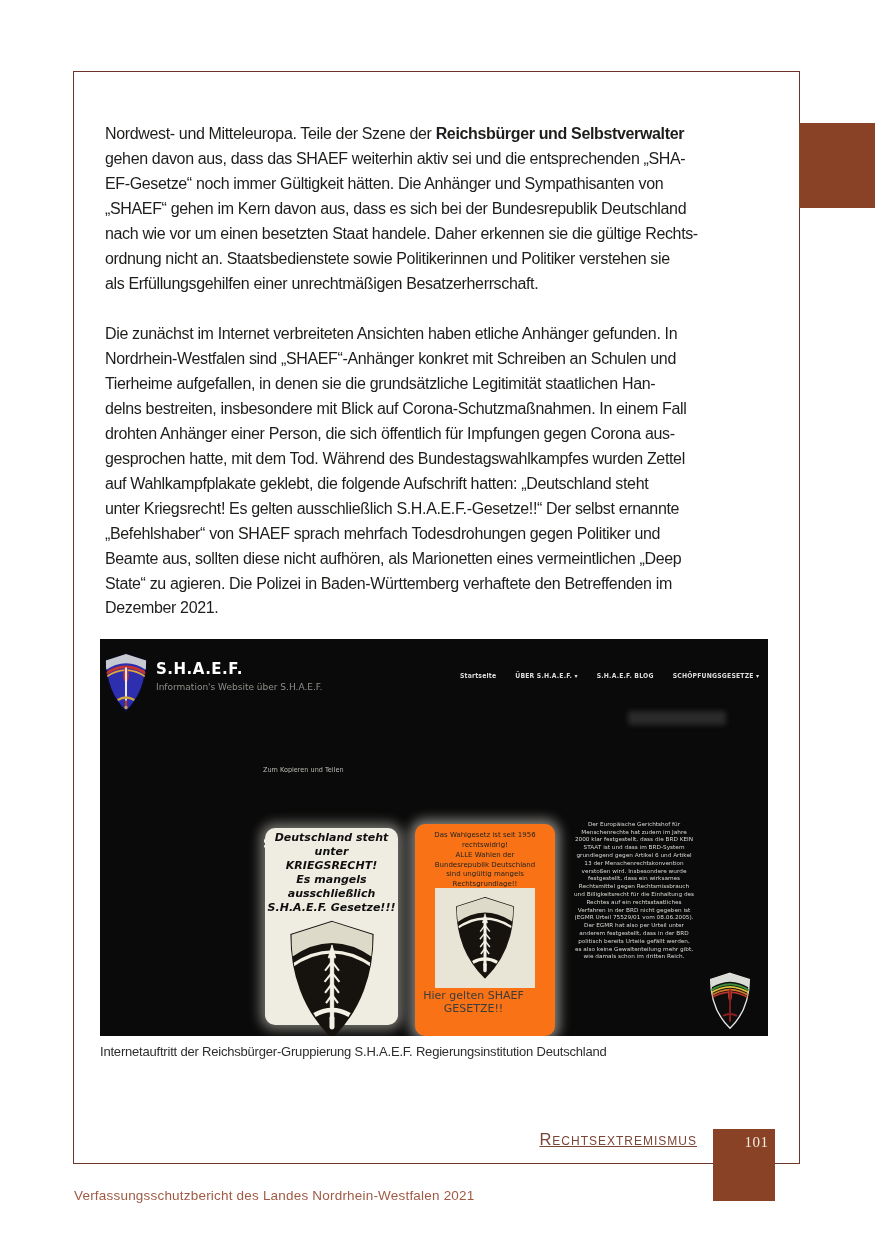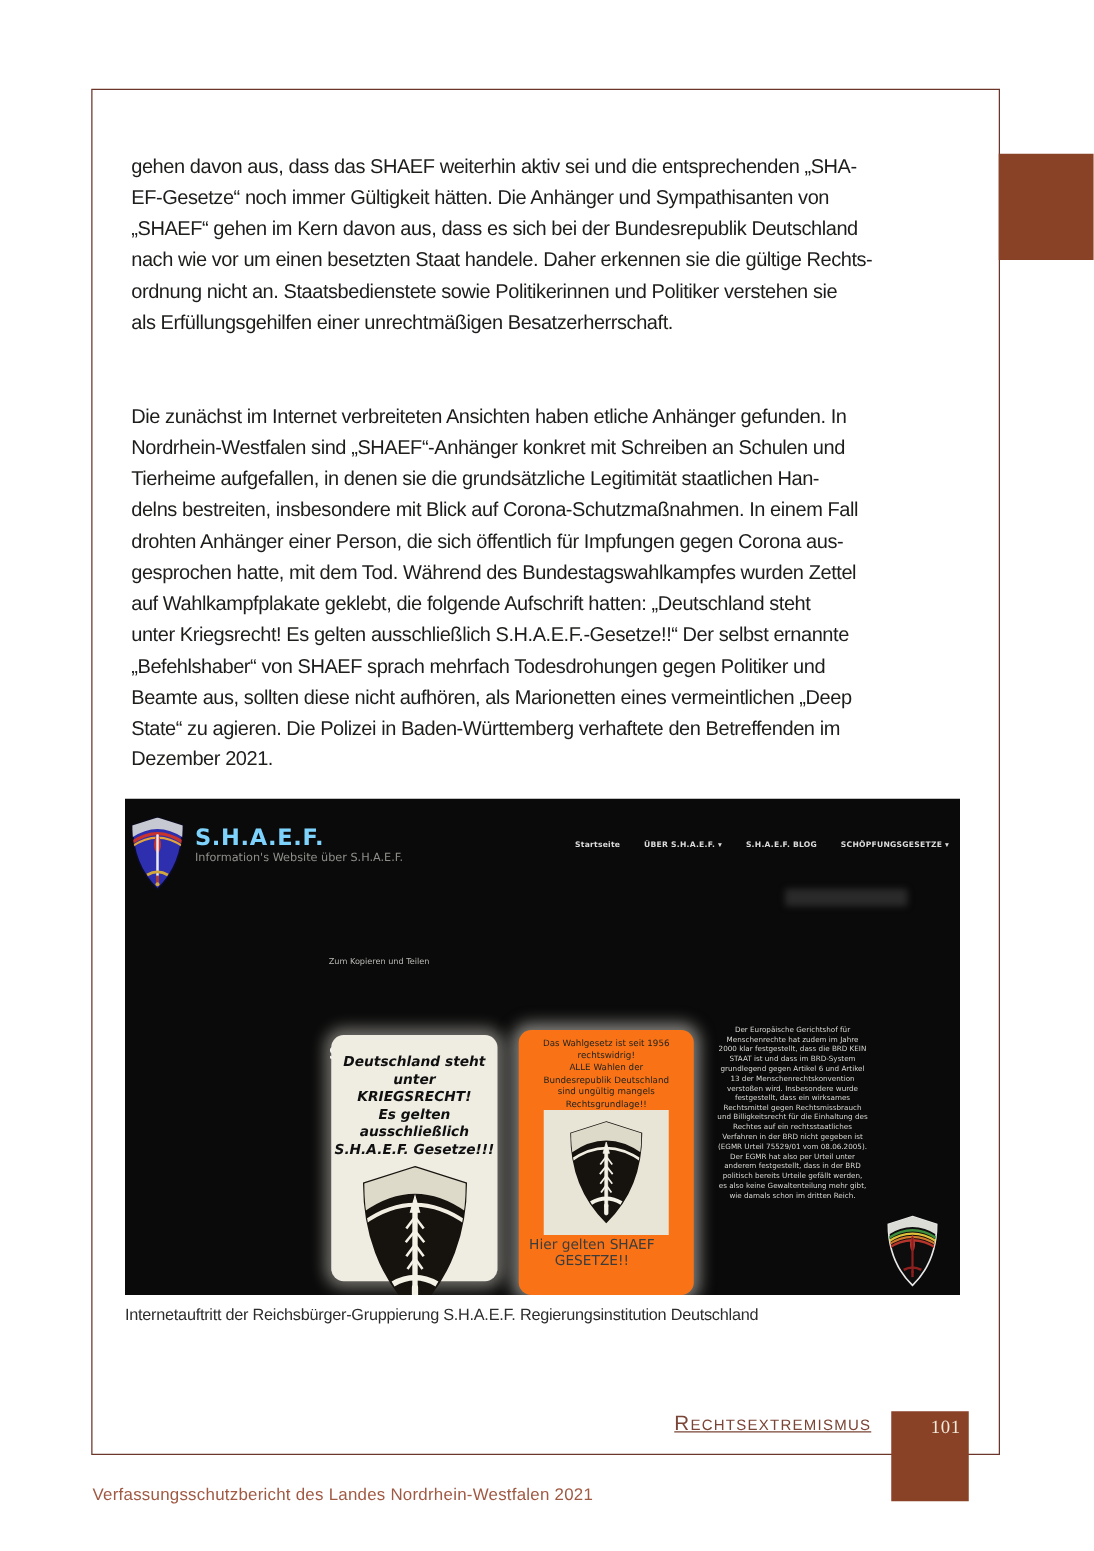--- a/index.html
+++ b/index.html
@@ -11,30 +11,30 @@
 
   
   .para { position:absolute; left:105px; width:662px; font-size:16px; line-height:24.95px; letter-spacing:-0.35px; color:#1d1d1b; }
   .para div { white-space:nowrap; }
   #p1 { top:122px; } #p2 { top:322px; }
   .boldseg { font-weight:bold; }
 
   
   .shot { position:absolute; left:100px; top:639px; width:668px; height:397px; background:#0a0a0a; overflow:hidden; font-family:"DejaVu Sans",sans-serif; }
   .shot .logo-shield { position:absolute; left:3px; top:2px; width:46px; height:84px; }
-  .shot .site-title { position:absolute; left:56px; top:21px; font-size:18px; font-weight:bold; color:#7dd3fc; letter-spacing:0.5px; }
+  .shot .site-title { position:absolute; left:56px; top:21px; font-size:15px; font-weight:bold; color:#ffffff; letter-spacing:0.5px; }
   .scaled { transform:scale(0.5); transform-origin:top left; }
   .shot .site-sub { position:absolute; left:56px; top:42px; width:330px; font-size:18px; color:#8f8f8a; white-space:nowrap; }
   .shot .nav { position:absolute; left:360px; top:33px; width:640px; display:flex; gap:38px; font-size:12.2px; font-weight:bold; color:#dcdcdc; letter-spacing:0.4px; white-space:nowrap; }
   .shot .blurbox { position:absolute; left:528px; top:72px; width:98px; height:14px; background:#2a2a2a; filter:blur(2.5px); border-radius:2px; }
   .shot .share { position:absolute; left:163px; top:127px; font-size:13px; color:#b9b9b4; white-space:nowrap; }
   .shot .heading { position:absolute; left:163px; top:148px; font-size:13.5px; font-weight:bold; color:#ffffff; letter-spacing:0.6px;margin-top:48px; }
 
   .poster { position:absolute; border-radius:10px; text-align:center; }
-  .poster-left { left:165px; top:189px; width:133px; height:197px; background:#efece2; box-shadow:0 0 12px 5px rgba(240,237,226,0.45); padding-top:15px; }
+  .poster-left { left:165px; top:189px; width:133px; height:197px; background:#efece2; box-shadow:0 0 12px 5px rgba(240,237,226,0.45); padding-top:3px; }
   .poster-left .ptext { font-size:11px; line-height:14px; font-weight:bold; font-style:italic; color:#101010; }
   .poster-left svg { width:104px; height:122px; margin-top:4px; }
   .poster-right { left:315px; top:185px; width:140px; height:212px; background:#f97316; box-shadow:0 0 12px 5px rgba(246,244,236,0.5); }
   .poster-right .ptop { position:absolute; left:0; top:6px; width:280px; font-size:14px; line-height:19.6px; color:#23231f; }
   .poster-right .panel { position:absolute; left:20px; top:64px; width:100px; height:100px; background:#e9e5d6; }
   .poster-right .panel svg { width:64px; height:86px; margin-top:7px; }
   .poster-right .pbottom { position:absolute; left:0; top:166px; width:117px; font-size:11px; line-height:12.5px; color:#3c3c3c; }
 
   .side-text { position:absolute; left:472px; top:181px; width:248px; font-size:11.5px; line-height:15.6px; color:#d8d8d3; text-align:center; filter:blur(0.3px); }
   .small-shield { position:absolute; left:608px; top:332px; width:44px; height:60px; }
@@ -46,20 +46,21 @@
   .page-box span { display:inline-block; margin-top:5px; font-size:15px; color:#f3ecdd; font-family:"Liberation Serif",serif; letter-spacing:0.5px; }
   .bottom-note { position:absolute; left:74px; top:1188px; font-size:13.5px; letter-spacing:0.2px; color:#a05a44; }
 </style>
 </head>
 <body>
 
 <div class="frame"></div>
 <div class="side-tab"></div>
 
 <div class="para" id="p1">
+  <div><span>Nordwest- und Mitteleuropa. Teile der Szene der </span><span class="boldseg">Reichsbürger und Selbstverwalter</span></div>
   <span><div>gehen davon aus, dass das SHAEF weiterhin aktiv sei und die entsprechenden „SHA-</div><div>EF-Gesetze“ noch immer Gültigkeit hätten. Die Anhänger und Sympathisanten von</div><div>„SHAEF“ gehen im Kern davon aus, dass es sich bei der Bundesrepublik Deutschland</div><div>nach wie vor um einen besetzten Staat handele. Daher erkennen sie die gültige Rechts-</div><div>ordnung nicht an. Staatsbedienstete sowie Politikerinnen und Politiker verstehen sie</div><div>als Erfüllungsgehilfen einer unrechtmäßigen Besatzerherrschaft.</div></span>
 </div>
 
 <div class="para" id="p2">
   <span><div>Die zunächst im Internet verbreiteten Ansichten haben etliche Anhänger gefunden. In</div><div>Nordrhein-Westfalen sind „SHAEF“-Anhänger konkret mit Schreiben an Schulen und</div><div>Tierheime aufgefallen, in denen sie die grundsätzliche Legitimität staatlichen Han-</div><div>delns bestreiten, insbesondere mit Blick auf Corona-Schutzmaßnahmen. In einem Fall</div><div>drohten Anhänger einer Person, die sich öffentlich für Impfungen gegen Corona aus-</div><div>gesprochen hatte, mit dem Tod. Während des Bundestagswahlkampfes wurden Zettel</div><div>auf Wahlkampfplakate geklebt, die folgende Aufschrift hatten: „Deutschland steht</div><div>unter Kriegsrecht! Es gelten ausschließlich S.H.A.E.F.-Gesetze!!“ Der selbst ernannte</div><div>„Befehlshaber“ von SHAEF sprach mehrfach Todesdrohungen gegen Politiker und</div><div>Beamte aus, sollten diese nicht aufhören, als Marionetten eines vermeintlichen „Deep</div><div>State“ zu agieren. Die Polizei in Baden-Württemberg verhaftete den Betreffenden im</div><div>Dezember 2021.</div></span>
 </div>
 
 <div class="shot">
 
   <svg class="logo-shield" viewBox="0 0 100 132">
@@ -93,21 +94,21 @@
 
   <div class="blurbox"></div>
 
   <div class="share scaled">Zum Kopieren und Teilen</div>
   <div class="heading">Schwarz Weiß</div>
 
   <div class="poster poster-left">
     <div class="ptext">
         <div>Deutschland steht unter</div>
         <div>KRIEGSRECHT!</div>
-        <div>Es gelten ausschließlich</div>
+        <div>Es mangels ausschließlich</div>
         <div>S.H.A.E.F. Gesetze!!!</div>
       </div>
     <svg viewBox="0 0 100 132">
       <defs>
           <clipPath id="clipB">
             <path d="M50 3 L94 17 C94 58 81 98 50 128 C19 98 6 58 6 17 Z"></path>
           </clipPath>
         </defs>
       <path d="M50 3 L94 17 C94 58 81 98 50 128 C19 98 6 58 6 17 Z" fill="#16130f" stroke="#16130f" stroke-width="2"></path>
       <g clip-path="url(#clipB)">

